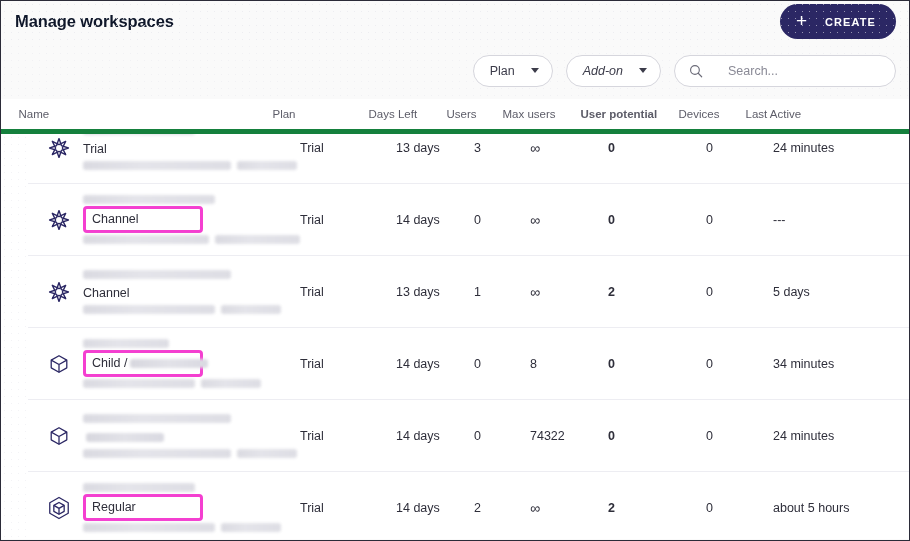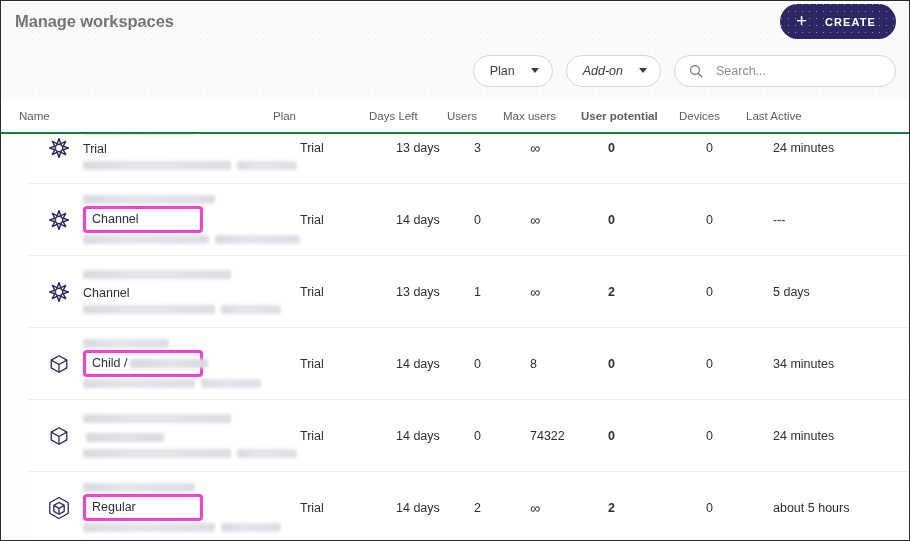--- a/index.html
+++ b/index.html
@@ -26,21 +26,21 @@
     position: relative;
     height: 41px;
     background: #fafafa;
     display: flex;
     align-items: center;
     padding: 0 10px;
   }
   .page-title {
     font-size: 16.5px;
     font-weight: bold;
-    color: #737373;
+    color: #0f172a;
     letter-spacing: -0.1px;
     padding-left: 4px;
     white-space: nowrap;
   }
   .create-button {
     position: absolute;
     right: 13px;
     top: 3px;
     height: 35px;
     padding: 0 20px 0 16px;
@@ -105,21 +105,21 @@
   }
   .search-box {
     height: 32px;
     width: 222px;
     border: 1px solid #d6d6dd;
     border-radius: 17px;
     background: #ffffff;
     display: flex;
     align-items: center;
     padding: 0 14px;
-    gap: 13px;
+    gap: 25px;
     cursor: text;
     justify-content: center;
   }
   .search-input {
     border: none;
     outline: none;
     background: transparent;
     font-size: 12.5px;
     color: #52525e;
     font-family: "Liberation Sans", sans-serif;
@@ -130,24 +130,25 @@
   
   .table-area {
     background: #ffffff;
     height: 440px;
     position: relative;
   }
   .table-head {
     display: flex;
     align-items: center;
     height: 35px;
-    border-bottom: 2px solid #15803d;
+    border-bottom: 5px solid #15803d;
     background: #ffffff;
     padding-left: 18px;
     padding-right: 10px;
+    justify-content: center;
   }
   .th {
     font-size: 11.5px;
     color: #5c5c68;
     white-space: nowrap;
   }
   .table-body {
     position: relative;
     height: 405px;
     overflow: hidden;

